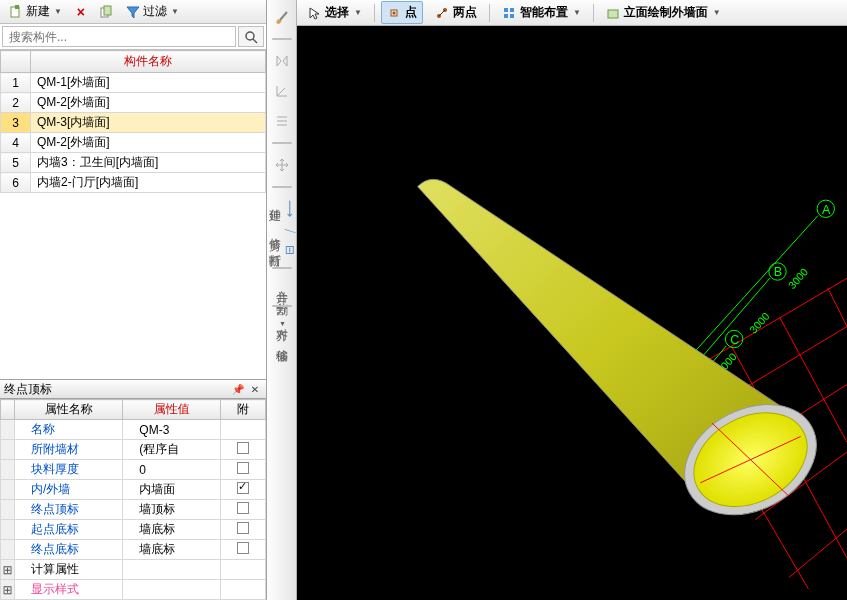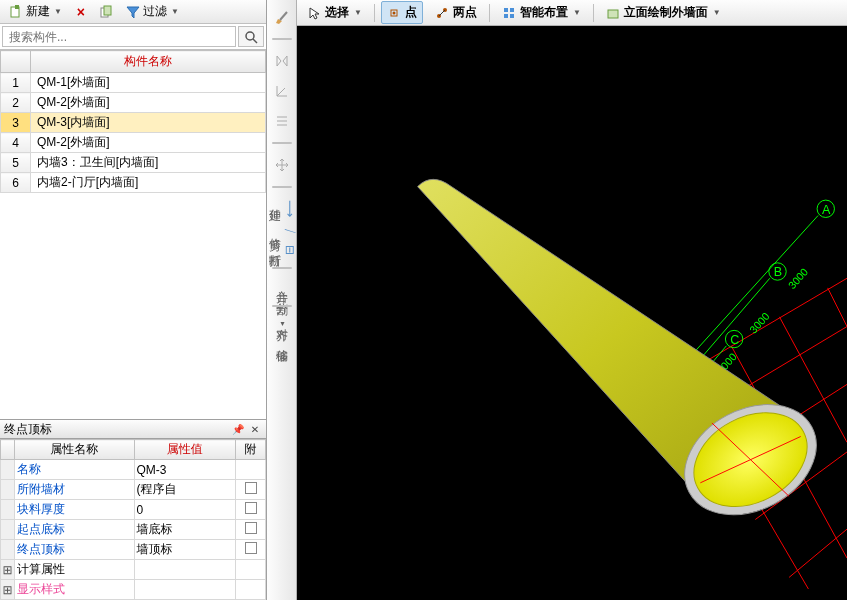--- a/index.html
+++ b/index.html
@@ -26,21 +26,21 @@
 
 .panel-spacer { flex: 1; background: #fff; }
 
 .prop-header { height: 20px; background: linear-gradient(#fdfdfd,#e4e4e4); border-top: 1px solid #a0a0a0; border-bottom: 1px solid #a0a0a0; display: flex; align-items: center; padding: 0 4px; justify-content: space-between; }
 .prop-header .ctrls { display: flex; gap: 2px; }
 .pin, .xclose { width: 14px; height: 14px; display: inline-flex; align-items: center; justify-content: center; cursor: pointer; font-size: 10px; color: #444; }
 
 .prop-table { border-collapse: collapse; width: 100%; background: #fff; border-radius: 25px; }
 .prop-table th { background: linear-gradient(#fdfdfd,#e8e8e8); border: 1px solid #c0c0c0; height: 20px; font-weight: normal; }
 .prop-table th.val { color: #c00; margin-top: 19px; }
-.prop-table td { border: 1px solid #d8d8d8; height: 20px; padding: 0 2px; }
+.prop-table td { border: 1px solid #d8d8d8; height: 20px; padding: 0 16px; }
 .prop-table td.name { color: #0050c8; }
 .prop-table td.check { text-align: center; width: 30px; }
 .prop-table td.expand { width: 14px; text-align: center; background: #f0f0f0; padding: 0; color: #555; cursor: pointer; }
 .chk { width: 12px; height: 12px; border: 1px solid #888; display: inline-block; background: #fff; position: relative; }
 .chk.on::after { content: "✓"; position: absolute; top: -3px; left: 0; font-size: 11px; color: #000; }
 
 .mid-toolbar { width: 30px; background: linear-gradient(90deg,#fdfdfd,#e6e6e6); border-right: 1px solid #b0b0b0; display: flex; flex-direction: column; align-items: center; padding-top: 6px; gap: 8px; }
 .vtb { width: 22px; height: 22px; display: flex; align-items: center; justify-content: center; cursor: pointer; border: 1px solid transparent; border-radius: 2px; color: #808080; }
 .vtb.sep { height: 1px; width: 20px; background: #c0c0c0; margin: 2px 0; }
 .vlabel { writing-mode: vertical-rl; font-size: 11px; color: #606060; cursor: pointer; padding: 2px 0; }
@@ -172,28 +172,40 @@
           <td class="check"><span class="chk"></span></td>
         </tr>
         <tr>
           <td class="expand"></td>
           <td class="name">块料厚度</td>
           <td>0</td>
           <td class="check"><span class="chk"></span></td>
         </tr>
         <tr>
           <td class="expand"></td>
+          <td class="name">内/外墙</td>
+          <td>内墙面</td>
+          <td class="check"><span class="chk on"></span></td>
+        </tr>
+        <tr>
+          <td class="expand"></td>
+          <td class="name">终点顶标</td>
+          <td>墙顶标</td>
+          <td class="check"><span class="chk"></span></td>
+        </tr>
+        <tr>
+          <td class="expand"></td>
           <td class="name">起点底标</td>
           <td>墙底标</td>
           <td class="check"><span class="chk"></span></td>
         </tr>
         <tr>
           <td class="expand"></td>
-          <td class="name">终点顶标</td>
-          <td>墙顶标</td>
+          <td class="name">终点底标</td>
+          <td>墙底标</td>
           <td class="check"><span class="chk"></span></td>
         </tr>
         <tr>
           <td class="expand">⊞</td>
           <td style="color:#000">计算属性</td>
           <td></td>
           <td class="check"></td>
         </tr>
         <tr>
           <td class="expand">⊞</td>

